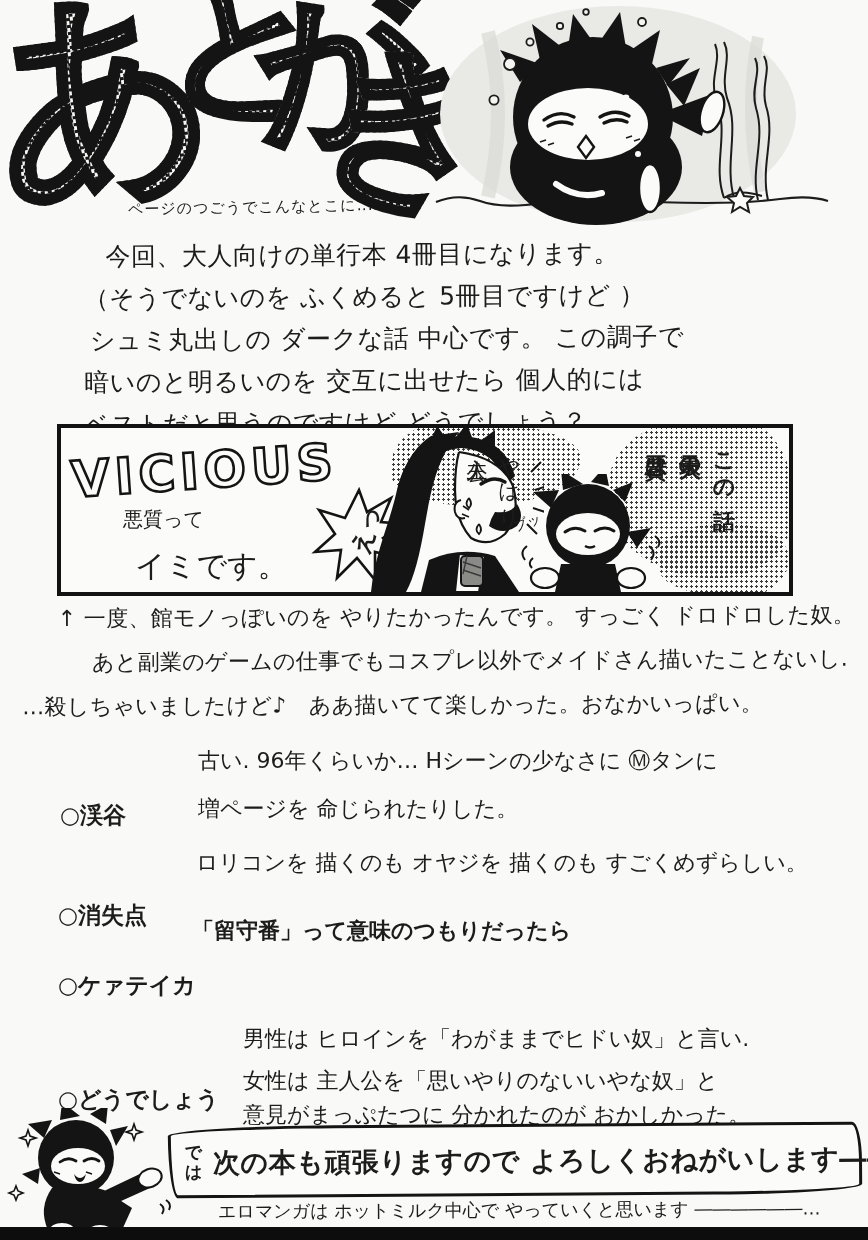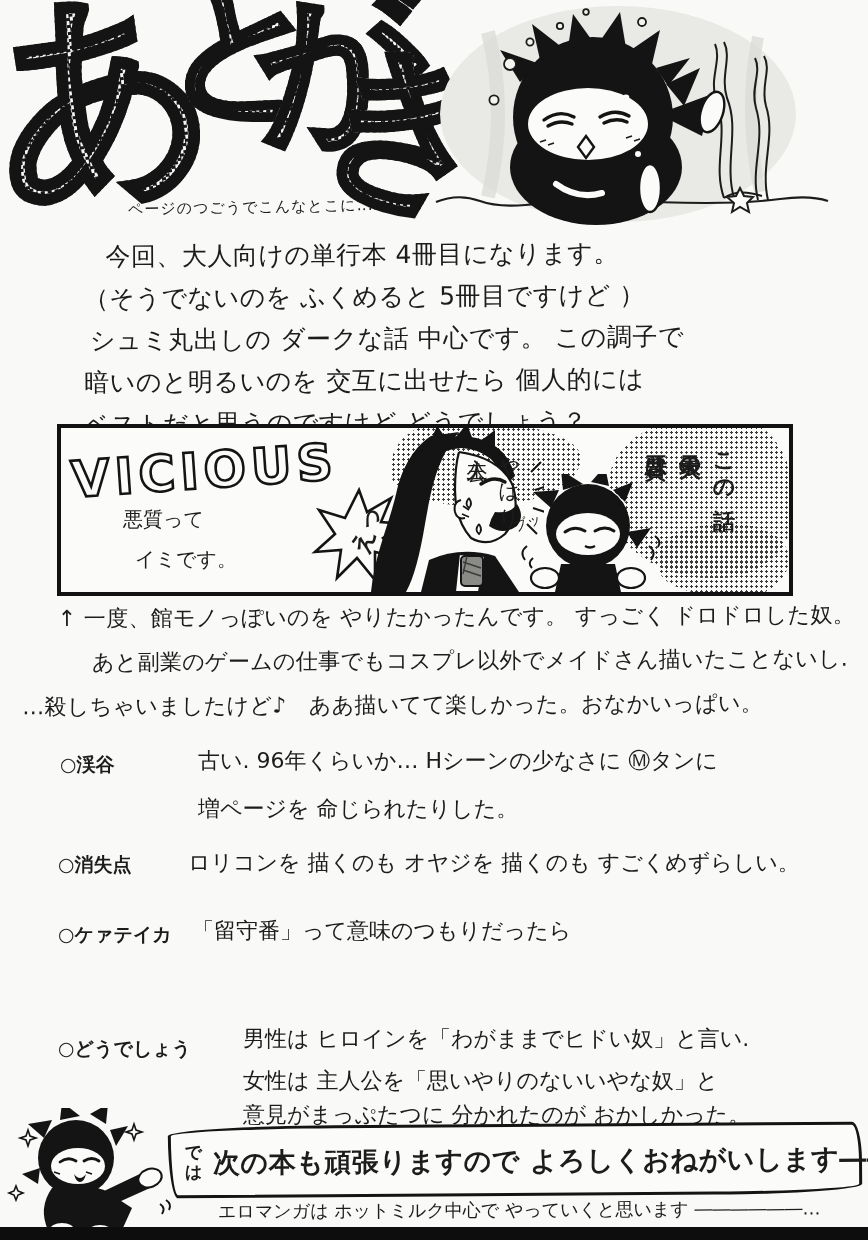--- a/index.html
+++ b/index.html
@@ -20,21 +20,21 @@
     background-size:7px 7px;
     -webkit-background-clip:text; background-clip:text;
     -webkit-text-stroke:5px #141414;
     text-shadow:none;
   }
   .title-caption{font-size:15px; letter-spacing:1px; transform:rotate(-1deg);}
 
   
   .line{font-size:25px; letter-spacing:0.5px;}
   .note-line{font-size:22px; letter-spacing:0.3px;}
-  .list-label{font-size:19px; font-weight:bold;}
+  .list-label{font-size:23px; font-weight:bold;margin-top:48px;}
   .list-line{font-size:22px;}
 
   
   #vicious-box{
     left:57px; top:424px; width:728px; height:164px;
     border:4px solid #121212; background:#fbfbf9; overflow:hidden;
   }
   .dots{
     background-image:radial-gradient(#3a3a3a 1.1px, transparent 1.4px);
     background-size:5px 5px;
@@ -138,21 +138,21 @@
     <div class="hand line" style="margin:0;">ベストだと思うのですけど どうでしょう？</div>
   </div>
 
   <div id="vicious-box" class="abs">
     <div class="abs dots" style="left:330px; top:-6px; width:190px; height:84px; border-radius:30% 60% 55% 45%/55% 45% 60% 40%;"></div>
     <div class="abs dots" style="left:548px; top:-8px; width:186px; height:158px; border-radius:45% 30% 40% 55%/40% 55% 45% 50%;"></div>
     <div class="abs dots" style="left:598px; top:96px; width:130px; height:72px; border-radius:50% 45% 35% 55%/45% 50% 55% 40%;"></div>
 
     <div class="abs hand vicious-word" style="left:10px; top:14px;">VICIOUS</div>
     <div class="abs hand" style="left:62px; top:78px; font-size:20px;">悪質って</div>
-    <div class="abs hand" style="left:74px; top:118px; font-size:20px;">イミです。</div>
+    <div class="abs hand" style="left:74px; top:118px; font-size:30px;">イミです。</div>
 
     <svg class="abs" style="left:248px; top:58px;" width="100" height="100" viewBox="0 0 100 100">
       <path d="M50,4 L58,26 L82,12 L72,36 L96,38 L74,52 L92,72 L66,66 L66,94 L48,72 L28,92 L32,64 L6,66 L26,48 L10,24 L36,32 Z" fill="#fbfbf9" stroke="#141414" stroke-width="2.6"></path>
     </svg>
     <span class="abs hand" style="left:280px; top:86px; font-size:24px; font-weight:bold; transform:rotate(-75deg);">えっ</span>
 
     <svg class="abs" style="left:248px; top:0px;" width="235" height="164" viewBox="0 0 235 164">
       <path d="M62,164 C66,124 80,98 88,62 C94,38 106,18 122,8 L150,4 C128,30 122,62 116,96 C111,126 105,150 97,164 Z" fill="#141414"></path>
       <path d="M88,64 Q98,10 152,8 Q196,10 206,48 L196,58 Q188,22 152,20 Q116,22 100,68 Z" fill="#141414"></path>
       <g fill="#141414">
@@ -224,25 +224,25 @@
 
   <div class="abs" style="left:0px; top:0px; width:868px; height:0;">
 
     <div class="abs hand list-label" style="left:60px; top:752px;">○渓谷</div>
     <div class="abs" style="left:198px; top:746px;">
       <div class="hand list-line" style="margin-bottom:18px;">古い. 96年くらいか… Hシーンの少なさに Ⓜタンに</div>
       <div class="hand list-line">増ページを 命じられたりした。</div>
     </div>
 
     <div class="abs hand list-label" style="left:58px; top:852px;">○消失点</div>
-    <div class="abs hand list-line" style="left:188px; top:848px;">ロリコンを 描くのも オヤジを 描くのも すごくめずらしい。</div>
+    <div class="abs hand list-line" style="left:196px; top:848px;">ロリコンを 描くのも オヤジを 描くのも すごくめずらしい。</div>
 
     <div class="abs hand list-label" style="left:58px; top:922px;text-align:right;">○ケァテイカ</div>
     <div class="abs" style="left:192px; top:916px;">
-      <div class="hand list-line" style="margin-bottom:4px;">「留守番」って意味のつもりだったら</div>
+      <div class="hand list-line" style="margin-bottom:4px;font-weight:bold;">「留守番」って意味のつもりだったら</div>
     </div>
 
     <div class="abs hand list-label" style="left:58px; top:1036px;">○どうでしょう</div>
     <div class="abs" style="left:243px; top:1024px;">
       <div class="hand list-line" style="margin-bottom:12px;">男性は ヒロインを「わがままでヒドい奴」と言い.</div>
       <div class="hand list-line" style="margin-bottom:4px;">女性は 主人公を「思いやりのないいやな奴」と</div>
       <div class="hand list-line">意見がまっぷたつに 分かれたのが おかしかった。</div>
     </div>
   </div>
 

